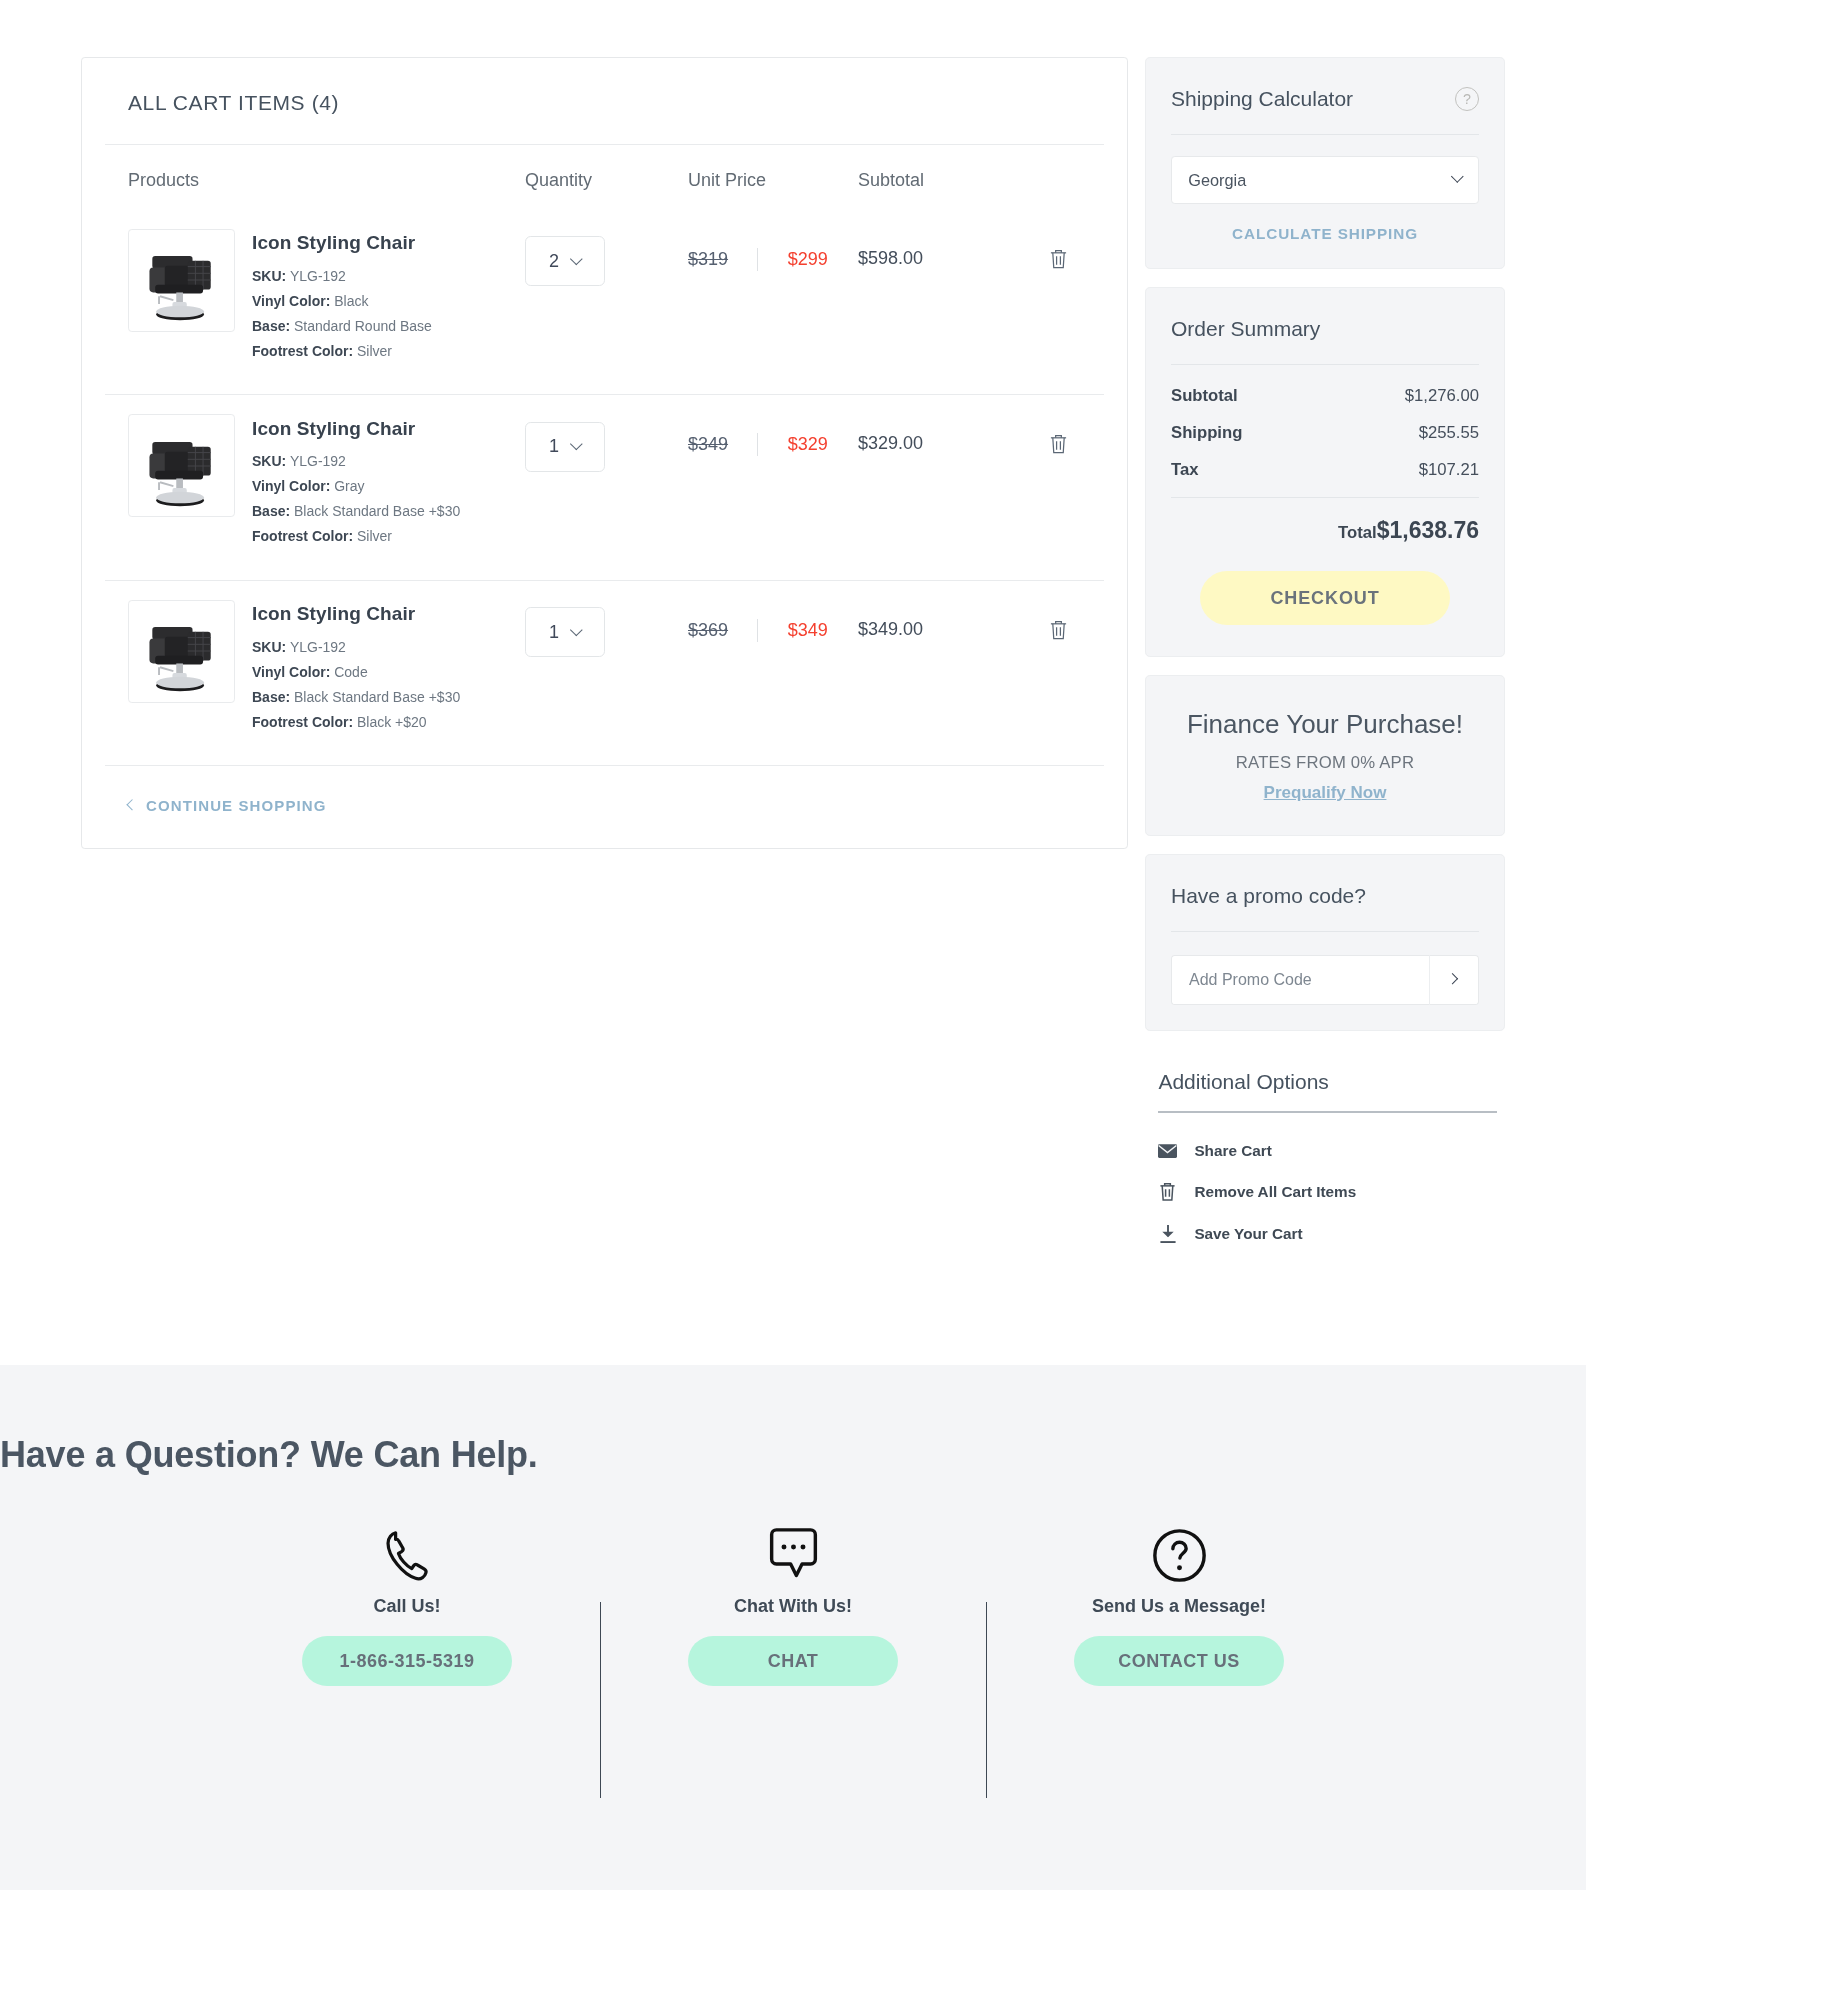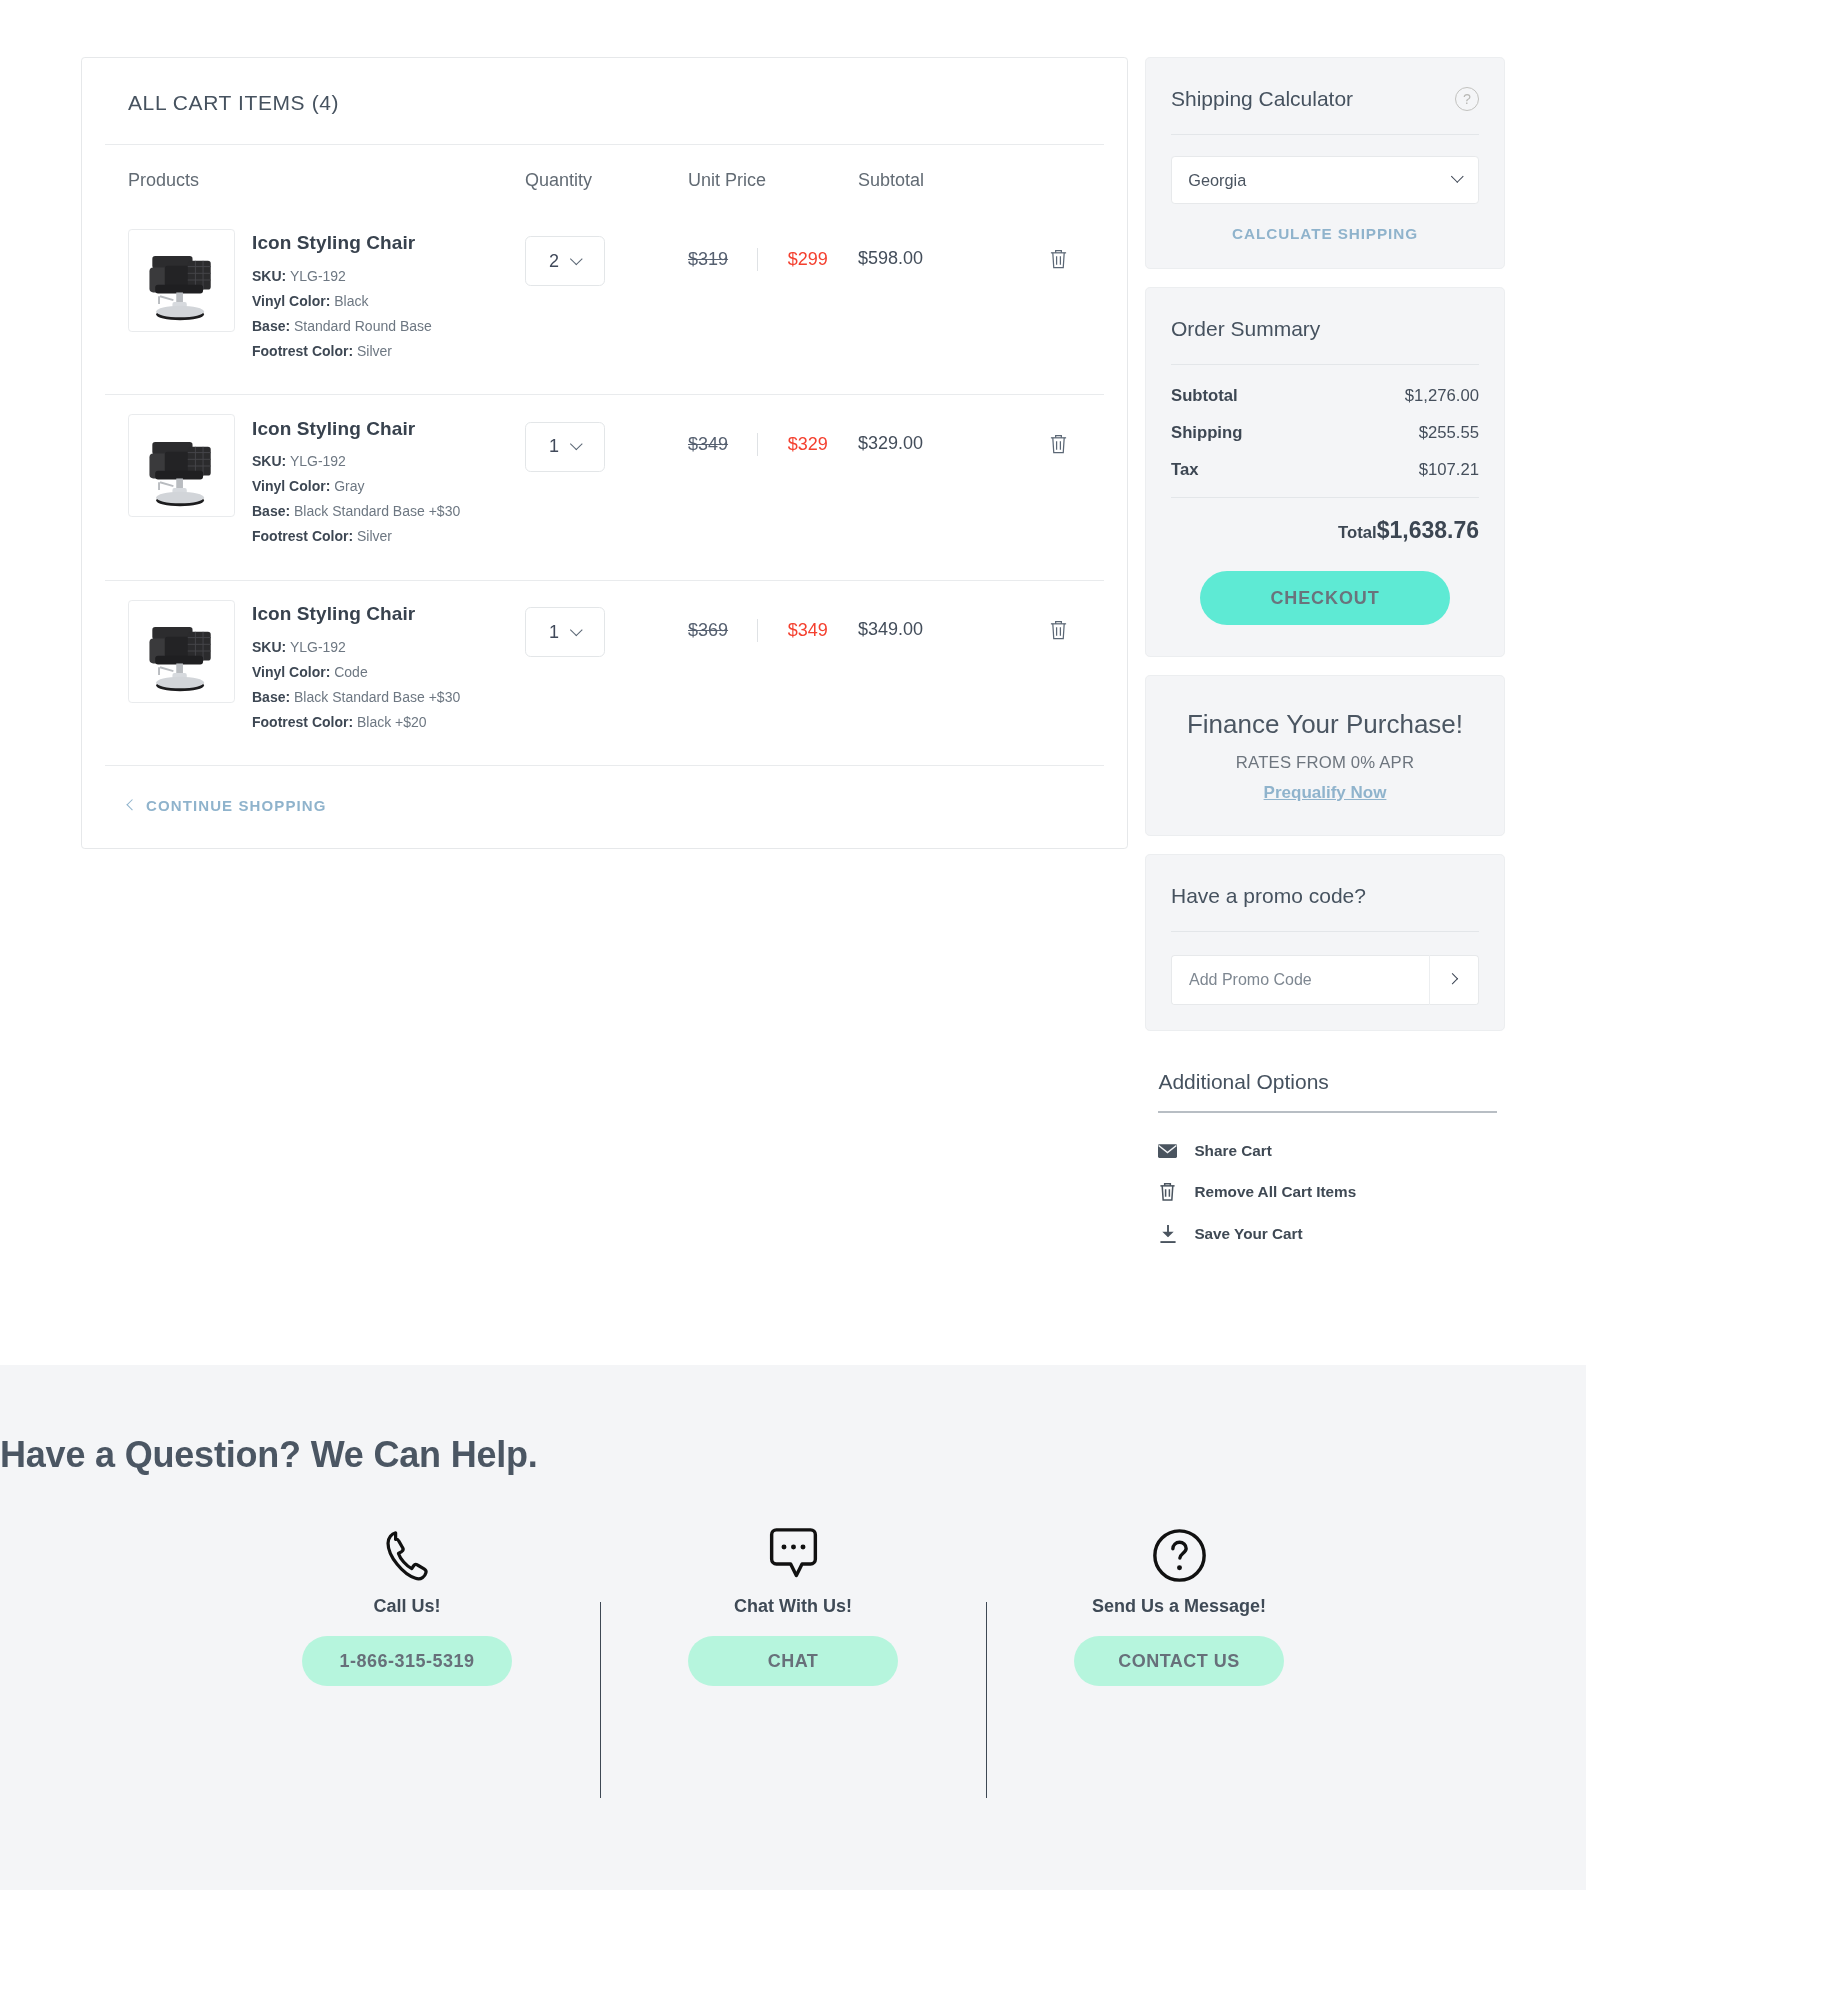--- a/index.html
+++ b/index.html
@@ -188,21 +188,21 @@
   .summary-line .lbl { font-weight: bold; color: #3d4753; }
   .summary-line .val { color: #454f5c; }
   .summary-hr { height: 1px; background: #e3e6e9; margin: 7.6px 0 19px 0; }
   .total-line { display: flex; justify-content: flex-end; align-items: baseline; }
   .total-line .lbl { font-weight: bold; font-size: 16.7px; color: #3d4753; }
   .total-line .val { font-weight: bold; font-size: 23px; color: #3c4652; }
 
   .mint-btn {
     display: block; width: 100%; max-width: 250px; margin: 27px auto 5.7px auto;
     height: 54px; line-height: 54px; text-align: center;
-    background: #5eead4; border: none; border-radius: 29px;
+    background: #fef9c3; border: none; border-radius: 29px;
     color: #6a737c; font-size: 18px; font-weight: bold; letter-spacing: 0.9px;
     cursor: pointer; font-family: "Liberation Sans", sans-serif;
   }
 
   .finance { padding: 34px 25px 32.5px 25px; text-align: center; }
   .finance h3 { font-size: 26px; font-weight: 400; color: #4b5662; line-height: 1.15; }
   .finance .rates { font-size: 16.7px; color: #6d757e; margin-top: 13.4px; letter-spacing: 0.2px; }
   .finance a {
     display: inline-block; margin-top: 9.6px;
     font-size: 17px; font-weight: bold; color: #8fb3cc;

